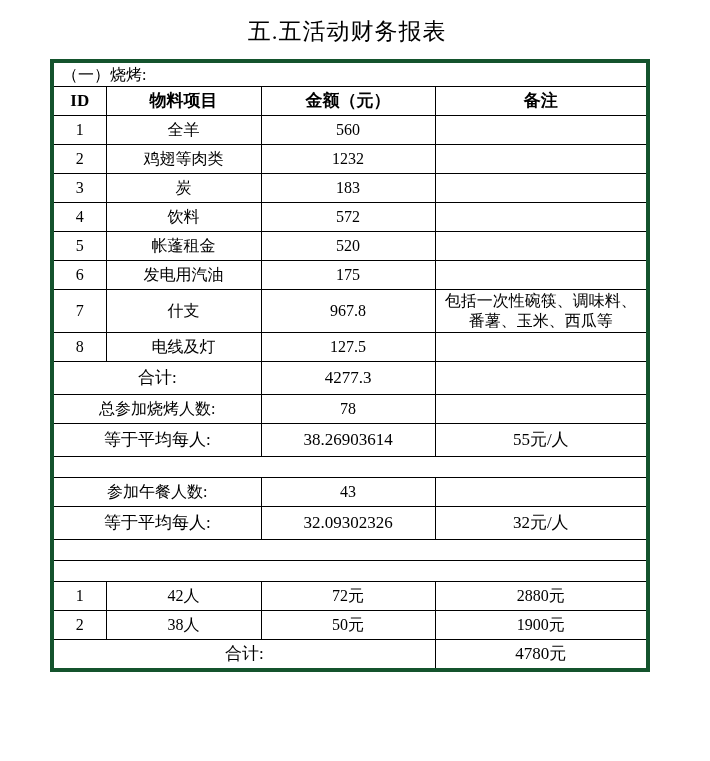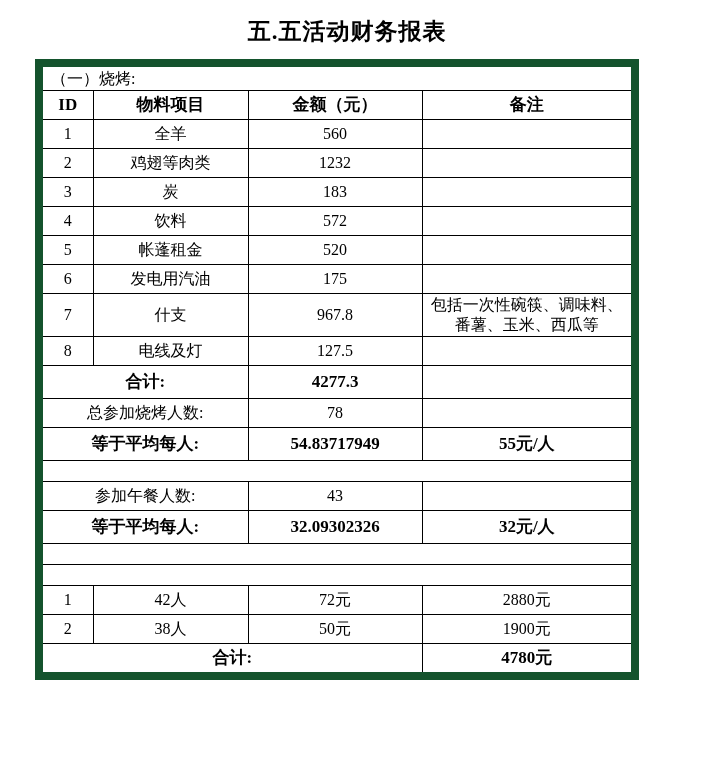--- a/index.html
+++ b/index.html
@@ -16,30 +16,30 @@
     background: #ffffff;
     overflow: hidden;
   }
   .title {
     margin: 0;
     padding-top: 16px;
     margin-left: 49px;
     width: 596px;
     text-align: center;
     font-size: 23px;
-    font-weight: bold;
+    font-weight: normal;
     letter-spacing: 1px;
   }
   table.report {
     border-collapse: collapse;
     table-layout: fixed;
-    margin-left: 35px;
+    margin-left: 50px;
     margin-top: 12px;
     width: 596px;
-    border: 8px solid #14532d;
+    border: 4px solid #14532d;
   }
   table.report td, table.report th {
     border: 1px solid #000;
     text-align: center;
     vertical-align: middle;
     font-size: 16px;
     font-weight: normal;
     line-height: 1.25;
     padding: 1px 3px;
     height: 26px;
@@ -53,21 +53,21 @@
   tr.section-row td {
     text-align: left;
     padding-left: 8px;
     height: 21px;
   }
   td.left {
     text-align: left;
     padding-left: 8px;
   }
   td.bold, tr.bold td {
-    font-weight: bold;
+    font-weight: normal;
     font-size: 17px;
     text-align: center;
   }
   tr.tall td { height: 30px; }
   tr.spacer-row td { height: 18px; }
   td.note-cell {
     font-size: 15px;
     line-height: 1.3;
     padding: 2px 6px;
   }
@@ -152,21 +152,21 @@
       <td>4277.3</td>
       <td></td>
     </tr>
     <tr>
       <td colspan="2">总参加烧烤人数:</td>
       <td>78</td>
       <td></td>
     </tr>
     <tr class="bold tall">
       <td colspan="2">等于平均每人:</td>
-      <td>54.83717949</td>
+      <td>38.26903614</td>
       <td>55元/人</td>
     </tr>
 
     <tr class="spacer-row">
       <td colspan="4"></td>
     </tr>
 
     <tr>
       <td colspan="2">参加午餐人数:</td>
       <td>43</td>

